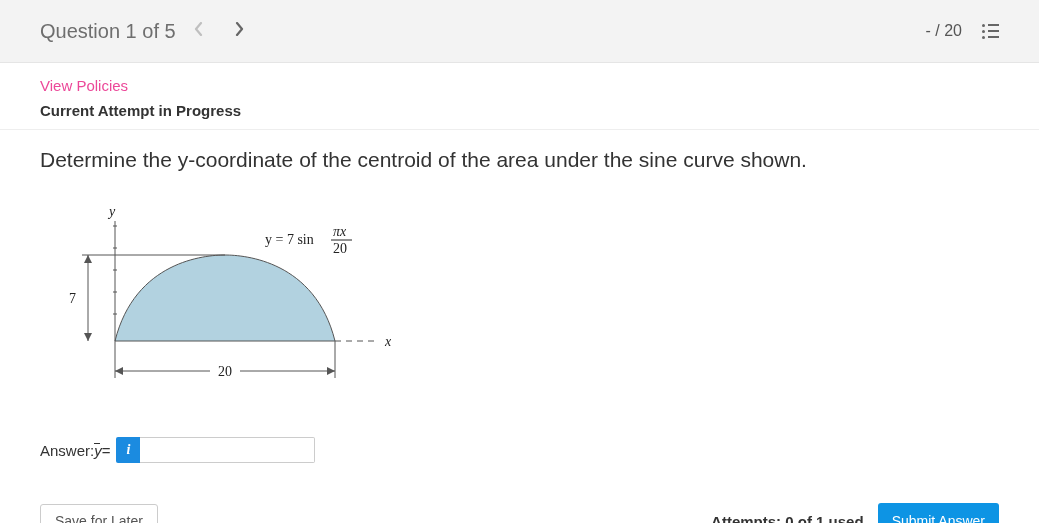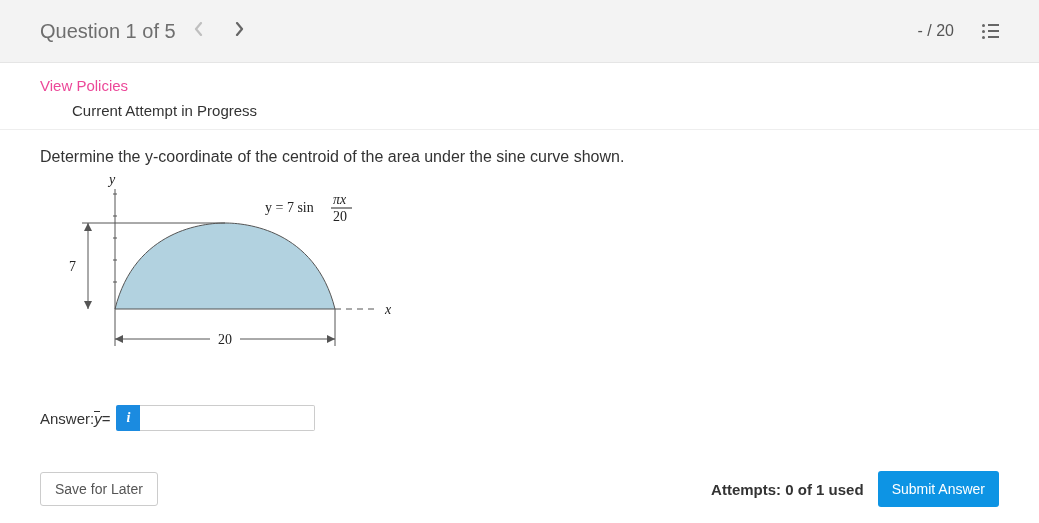--- a/index.html
+++ b/index.html
@@ -3,31 +3,31 @@
 <meta charset="utf-8">
 <style>
   * { box-sizing: border-box; }
   html, body { margin:0; padding:0; font-family: "Helvetica Neue", Arial, sans-serif; font-size:15px; color:#333; background:#fff; }
   .page { width:1039px; height:523px; position:relative; }
   .topbar { height:63px; background:#f3f3f3; border-bottom:1px solid #e5e5e5; display:flex; align-items:center; padding:0 40px 0 40px; }
   .qtitle { font-size:20px; color:#6e6e6e; font-weight:400; }
   .navbtns { display:flex; margin-left:18px; gap:30px; }
   .chev { color:#bfbfbf; font-size:16px; cursor:pointer; user-select:none; }
   .spacer { flex:1; }
-  .score { color:#555; font-size:16px; margin-right:28px;text-align:center; }
+  .score { color:#555; font-size:16px; margin-right:20px;text-align:center; }
   .menuicon { display:inline-flex; flex-direction:column; gap:3px; cursor:pointer; }
   .menuicon div { display:flex; align-items:center; }
   .menuicon .dot { width:3px; height:3px; background:#666; border-radius:50%; margin-right:3px; }
   .menuicon .bar { width:11px; height:2px; background:#666; }
 
   .body { padding:14px 40px 0 40px; }
   .viewpol { color:#ec4899; font-size:15px; cursor:pointer; display:inline-block; margin-bottom:8px; }
-  .attempt { font-weight:400; font-size:15px; color:#333; margin-bottom:10px;margin-left:32px; }
+  .attempt { font-weight:700; font-size:15px; color:#333; margin-bottom:10px; }
   .divider { border-top:1px solid #eee; margin:0 -40px 18px -40px; }
-  .prompt { font-size:16px; color:#333; margin-bottom:8px; }
+  .prompt { font-size:21px; color:#333; margin-bottom:34px; }
 
   .figwrap { margin-bottom:28px; }
 
   .ansrow { display:flex; align-items:center; margin-bottom:40px; font-size:15px; }
   .ybar { font-style:italic; position:relative; display:inline-block; }
   .ybar::before { content:""; position:absolute; top:1px; left:0; right:2px; border-top:1px solid #333; }
   .infobox { width:24px; height:26px; background:#1b8be0; color:#fff; display:flex; align-items:center; justify-content:center; font-style:italic; font-family:Georgia,serif; font-weight:700; font-size:14px; margin:0 0 0 6px; border-radius:2px 0 0 2px; }
   .ansinput { width:175px; height:26px; border:1px solid #ccc; border-left:none; border-radius:0 2px 2px 0; padding:2px 6px; font-size:14px; outline:none; }
 
   .footer { display:flex; align-items:center; }

